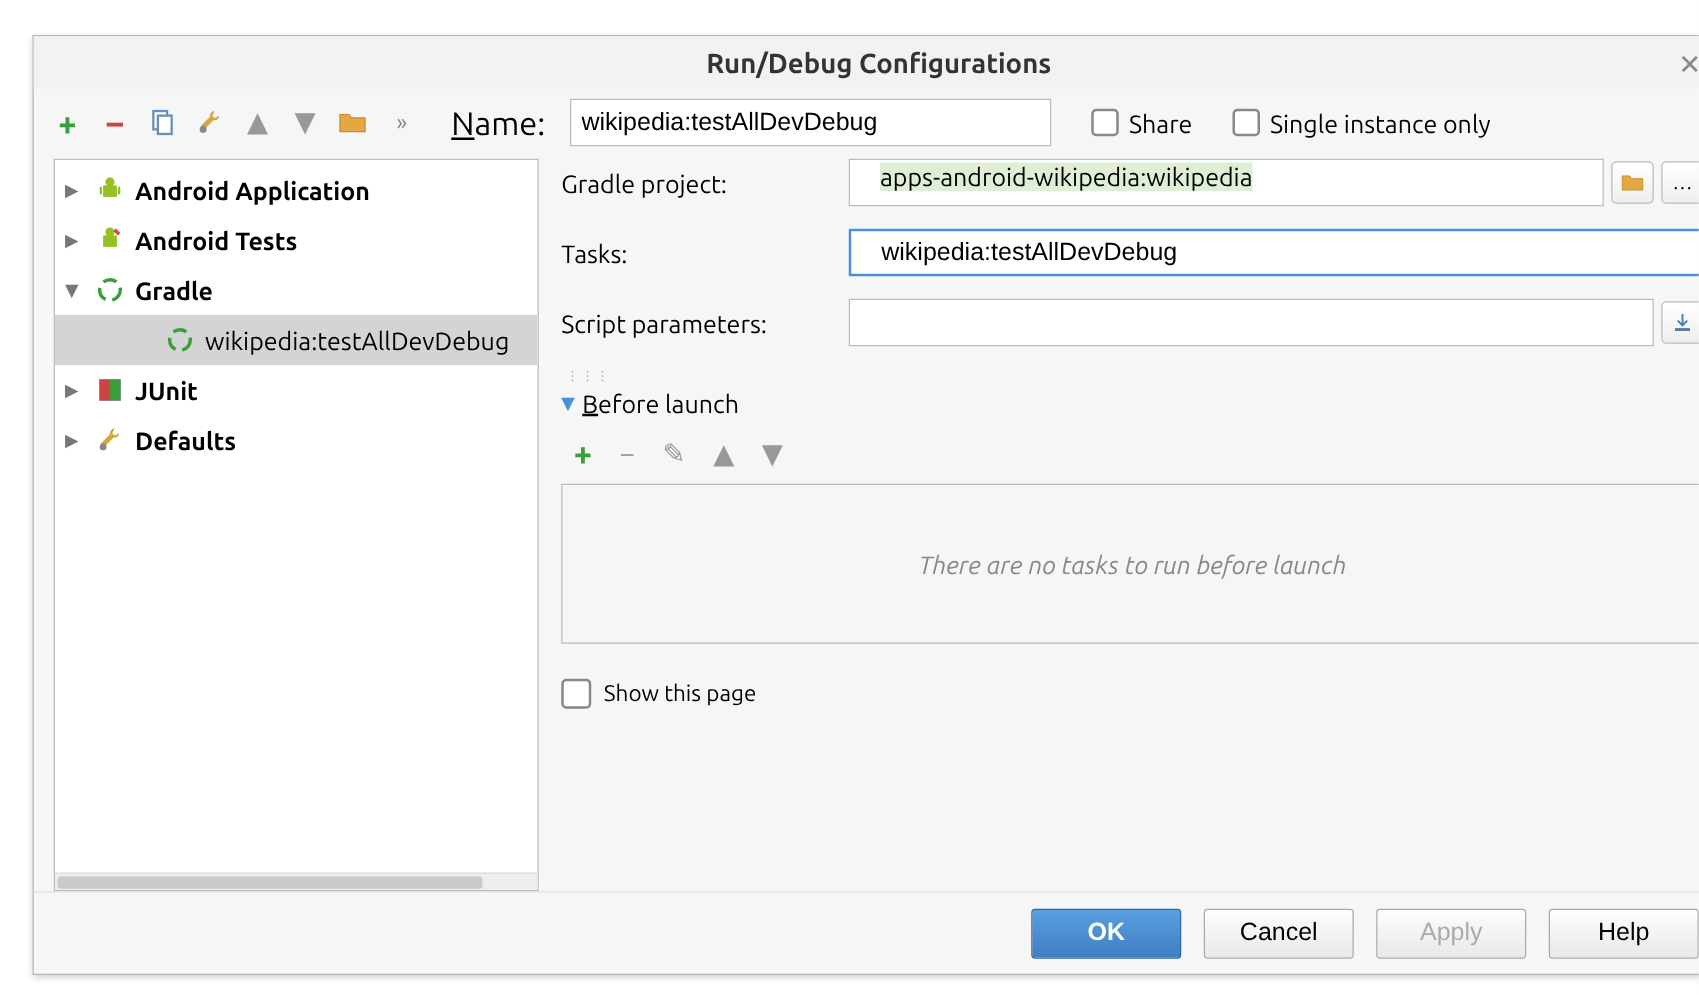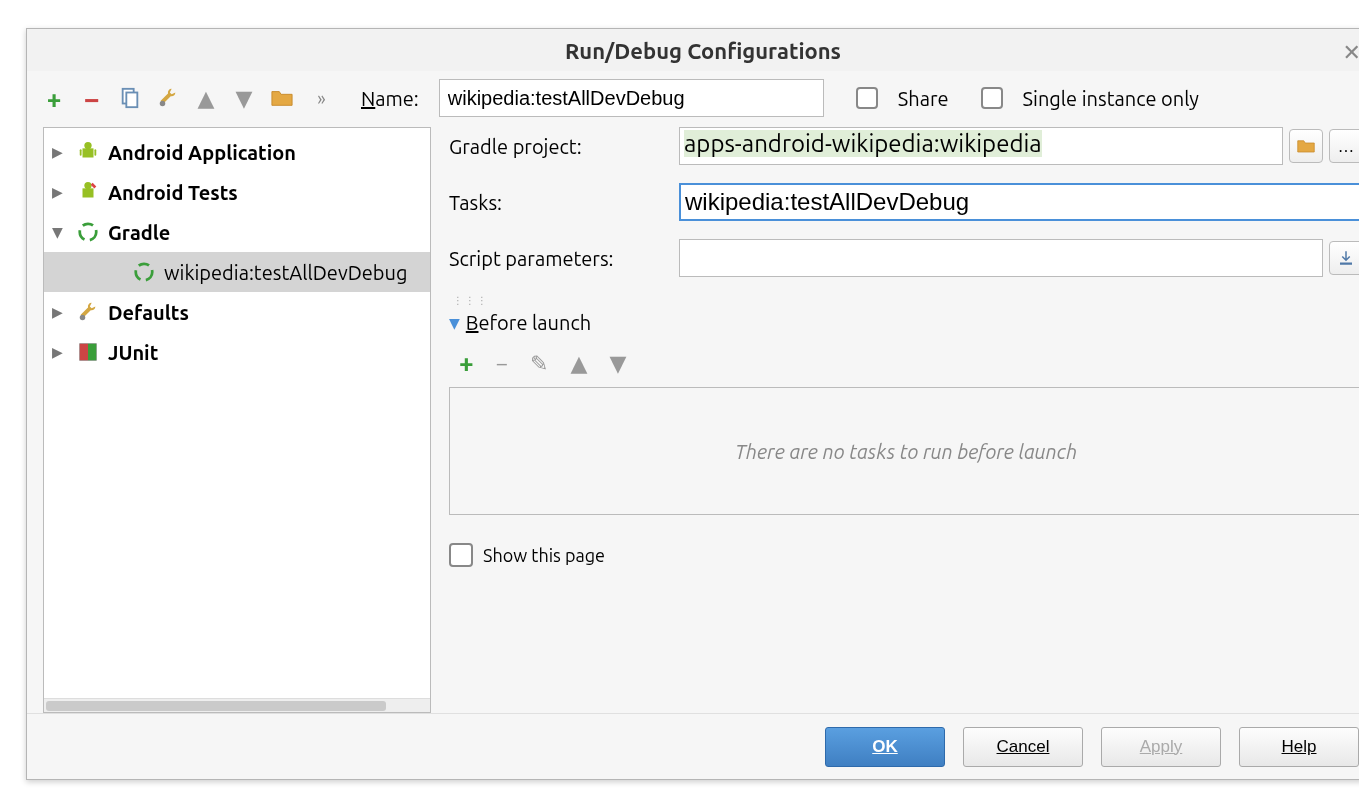--- a/index.html
+++ b/index.html
@@ -82,34 +82,34 @@
   justify-content: center;
 }
 .plus-icon { color: #3a9e3a; font-size: 26px; font-weight: bold; }
 .minus-icon { color: #c44; font-size: 28px; font-weight: bold; }
 .copy-icon { position: relative; }
 .copy-icon svg { width: 22px; height: 22px; }
 .wrench-icon svg { width: 22px; height: 22px; }
 .arrow-icon { color: #999; font-size: 22px; }
 .folder-icon svg { width: 24px; height: 20px; }
 .chevrons { color: #888; font-size: 18px; letter-spacing: -3px; }
-.name-label { margin-left: 20px; font-size: 20px; }
+.name-label { margin-left: 20px; font-size: 26px; }
 .name-label u { text-decoration: underline; }
 .name-input {
   width: 385px;
   height: 38px;
   border: 1px solid #bbb;
   padding: 2px 8px;
   font-size: 20px;
   margin-left: 10px;
 }
 .checkbox-group {
   display: flex;
   align-items: center;
-  gap: 20px;
+  gap: 8px;
   margin-left: 22px;
 }
 .checkbox-group .cb {
   width: 22px;
   height: 22px;
   border: 2px solid #888;
   border-radius: 4px;
   background: #fff;
 }
 .checkbox-group label { font-size: 20px; }
@@ -177,22 +177,22 @@
   margin-bottom: 18px;
 }
 .form-row label {
   width: 230px;
   font-size: 20px;
 }
 .form-row .field {
   flex: 1;
   height: 38px;
   border: 1px solid #bbb;
-  font-size: 24px;
-  padding: 2px 4px;
+  font-size: 20px;
+  padding: 2px 24px;
   background: #fff;
 }
 .form-row .field.highlighted {
   background: #fff;
 }
 .form-row .field.highlighted span {
   background: #e0eed8;
 }
 .form-row .field.focused {
   border: 2px solid #4a90d9;
@@ -264,25 +264,24 @@
   align-items: center;
   justify-content: flex-end;
   gap: 18px;
   padding-right: 20px;
   border-top: 1px solid #e0e0e0;
 }
 .button-bar button {
   width: 120px;
   height: 40px;
   border-radius: 3px;
-  font-size: 17px;
+  font-size: 20px;
   border: 1px solid #aaa;
   background: linear-gradient(#fdfdfd,#e8e8e8);
   cursor: pointer;
-  text-decoration: underline;
 }
 .button-bar button.primary {
   background: linear-gradient(#5a9fe0,#3f7fc2);
   border: 1px solid #2e6aab;
   color: #fff;
   font-weight: 600;
 }
 .button-bar button.disabled {
   color: #aaa;
 }
@@ -395,38 +394,38 @@
           <div class="tree-row indent selected">
             <span class="tree-icon gradle">
               <svg viewBox="0 0 24 24">
                   <circle cx="12" cy="12" r="9" fill="none" stroke="#3a9e3a" stroke-width="3" stroke-dasharray="12 6"></circle>
                 </svg>
             </span>
             <span>wikipedia:testAllDevDebug</span>
           </div>
           <div class="tree-row bold">
             <span class="tree-arrow collapsed"></span>
-            <span class="tree-icon wrench">
-              <svg viewBox="0 0 24 24">
-                  <path d="M20 6a4 4 0 01-5 4l-8 8-3-3 8-8a4 4 0 014-5l-2 4 2 2z" fill="#d4a742"></path>
-                  <circle cx="6" cy="18" r="3" fill="#888"></circle>
-                </svg>
-            </span>
-            <span>Defaults</span>
-          </div>
-          <div class="tree-row bold">
-            <span class="tree-arrow collapsed"></span>
             <span class="tree-icon junit">
               <svg viewBox="0 0 24 24">
                   <rect x="3" y="3" width="18" height="18" fill="#fff" stroke="#888"></rect>
                   <rect x="3" y="3" width="9" height="18" fill="#c44"></rect>
                   <rect x="12" y="3" width="9" height="18" fill="#3a9e3a"></rect>
                 </svg>
             </span>
             <span>JUnit</span>
+          </div>
+          <div class="tree-row bold">
+            <span class="tree-arrow collapsed"></span>
+            <span class="tree-icon wrench">
+              <svg viewBox="0 0 24 24">
+                  <path d="M20 6a4 4 0 01-5 4l-8 8-3-3 8-8a4 4 0 014-5l-2 4 2 2z" fill="#d4a742"></path>
+                  <circle cx="6" cy="18" r="3" fill="#888"></circle>
+                </svg>
+            </span>
+            <span>Defaults</span>
           </div>
         </div>
         <div class="tree-scrollbar">
           <div class="thumb"></div>
         </div>
       </div>
 
       <div class="form-panel">
         <div class="form-row">
           <label>Gradle project:</label>

